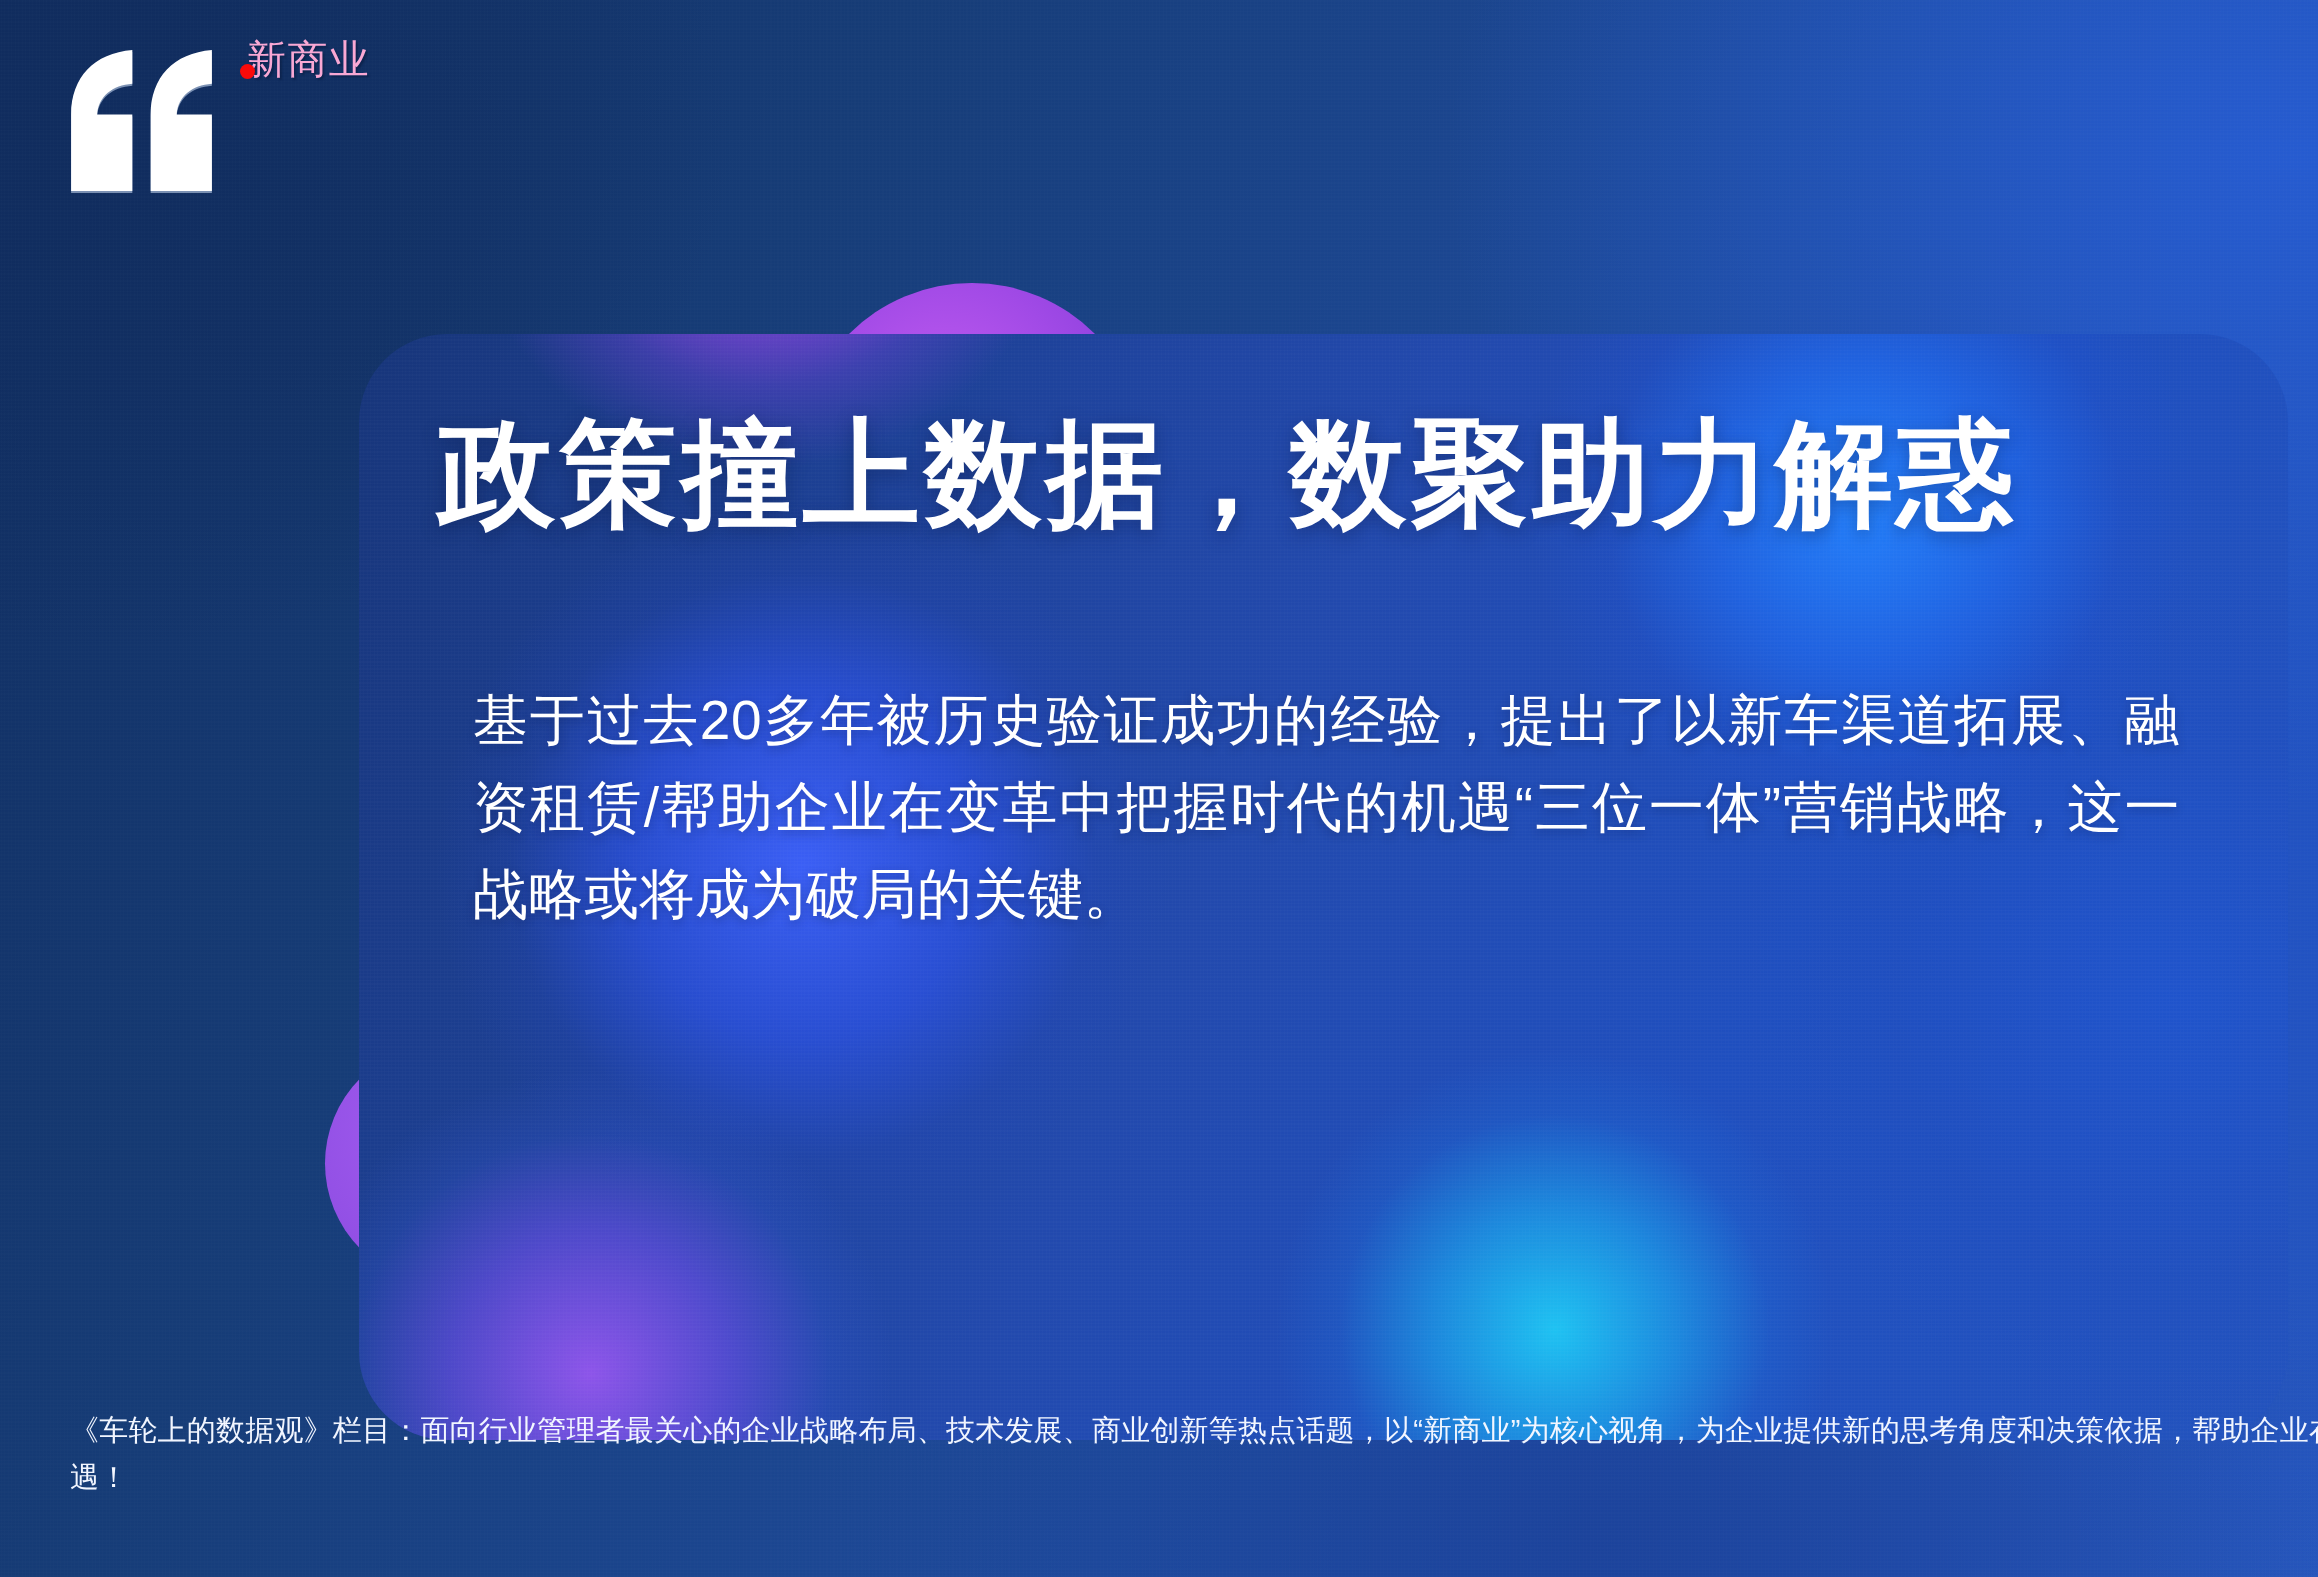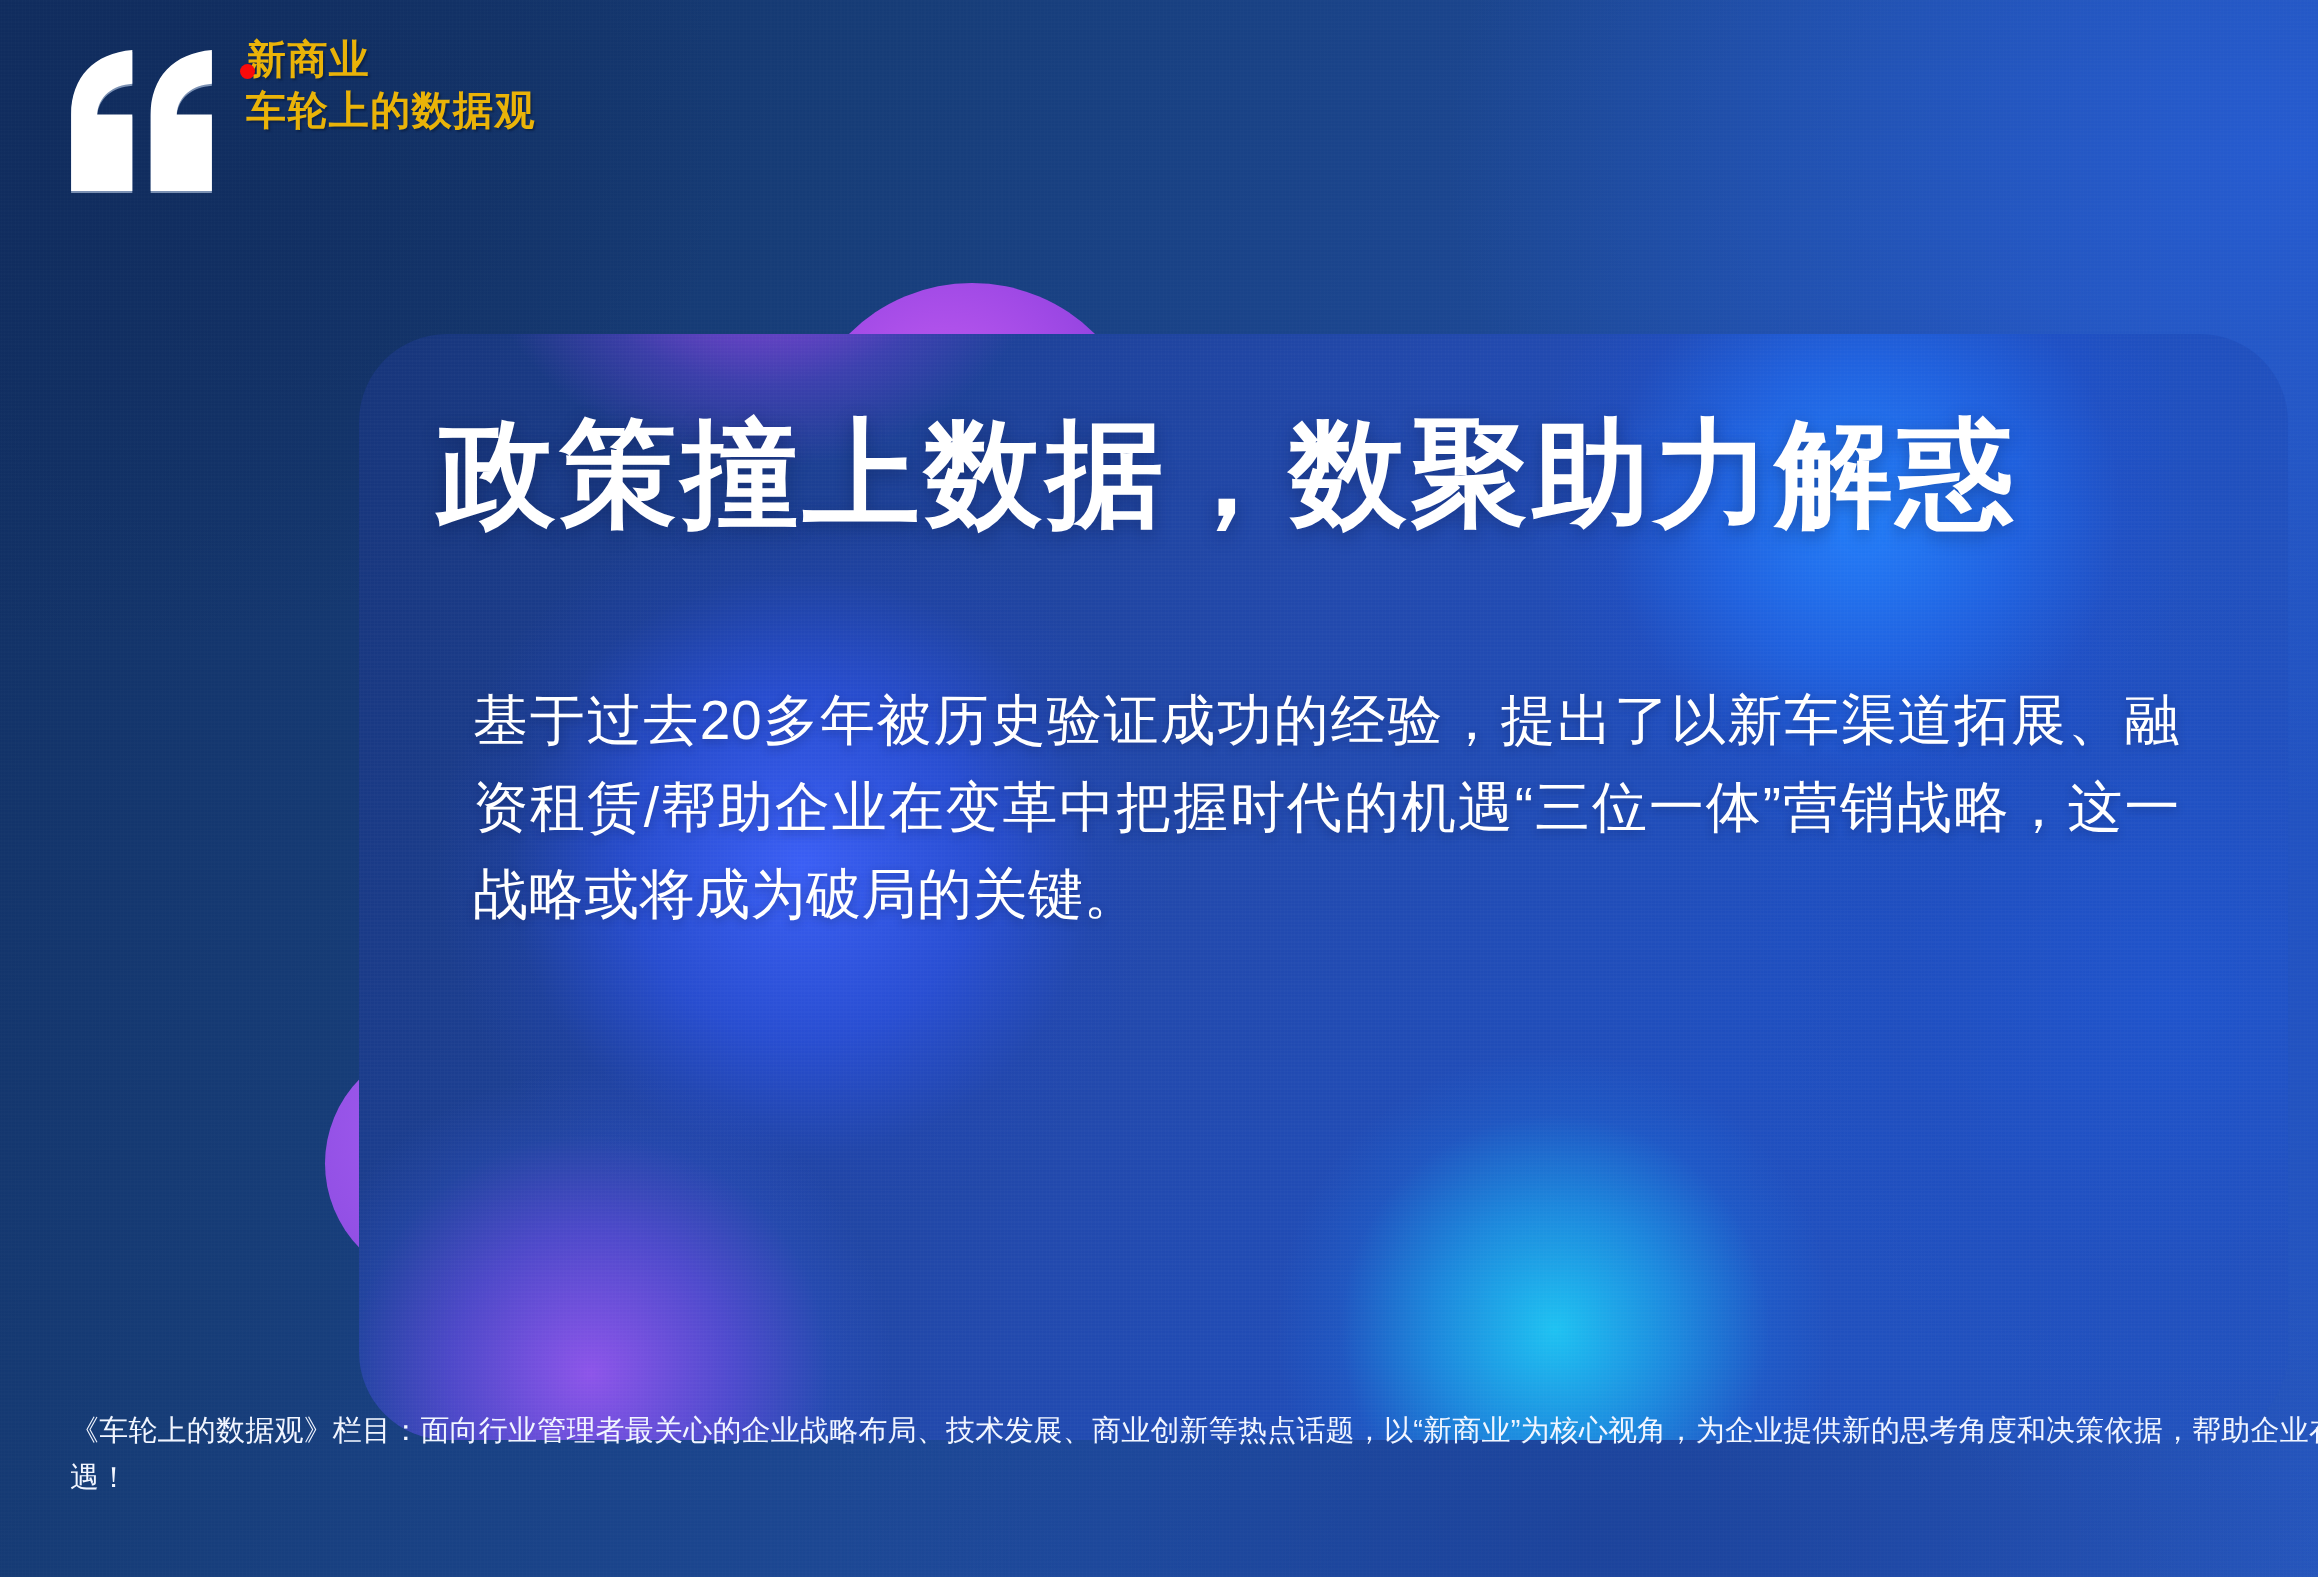--- a/index.html
+++ b/index.html
@@ -66,21 +66,21 @@
 
   
   #logo { position:absolute; left:65px; top:32px; display:flex; align-items:flex-start; }
   #quote-mark {
     width:153px; height:153px; position:relative; flex:0 0 auto; margin-top:12px;
   }
   #quote-mark svg { display:block; width:100%; height:100%;
     filter: drop-shadow(0 2.8px 0 rgba(210,226,248,.55)); }
   #logo-text { margin-left:28px; padding-top:1.9px; }
   .logo-line {
-    color:#eab308; font-weight:bold; letter-spacing:1.4px;
+    color:#f9a8d4; font-weight:normal; letter-spacing:1.4px;
     font-size:40px; line-height:1.28;
     text-shadow: 1.9px 2.3px 1.9px rgba(8,26,60,.55);
     white-space:nowrap;
   }
   #logo-line-1 { position:relative; }
   #red-dot {
     position:absolute; left:-5.6px; bottom:5.6px;
     width:15px; height:15px; border-radius:50%; background:#fa0a0a;
   }
 
@@ -129,20 +129,19 @@
     <svg viewBox="0 0 100 100" xmlns="http://www.w3.org/2000/svg" aria-hidden="true">
       <path fill="#ffffff" d="M4 96 V46 C4 22 19 6 44 4 V26 C31 27 22 34 21 46 H44 V96 Z"></path>
       <path fill="#ffffff" d="M56 96 V46 C56 22 71 6 96 4 V26 C83 27 74 34 73 46 H96 V96 Z"></path>
     </svg>
   </div>
   <div id="logo-text">
     <div class="logo-line" id="logo-line-1">
       <span id="red-dot"></span>
       <span>新商业</span>
     </div>
-    <div class="logo-line">车轮上的数据观</div>
   </div>
 </div>
 
 <div id="footer">
   <span>《车轮上的数据观》栏目：面向行业管理者最关心的企业战略布局、技术发展、商业创新等热点话题，以“新商业”为核心视角，为企业提供新的思考角度和决策依据，帮助企业在变革中把握时代的机遇！</span>
 </div>
 
 
 </body></html>

